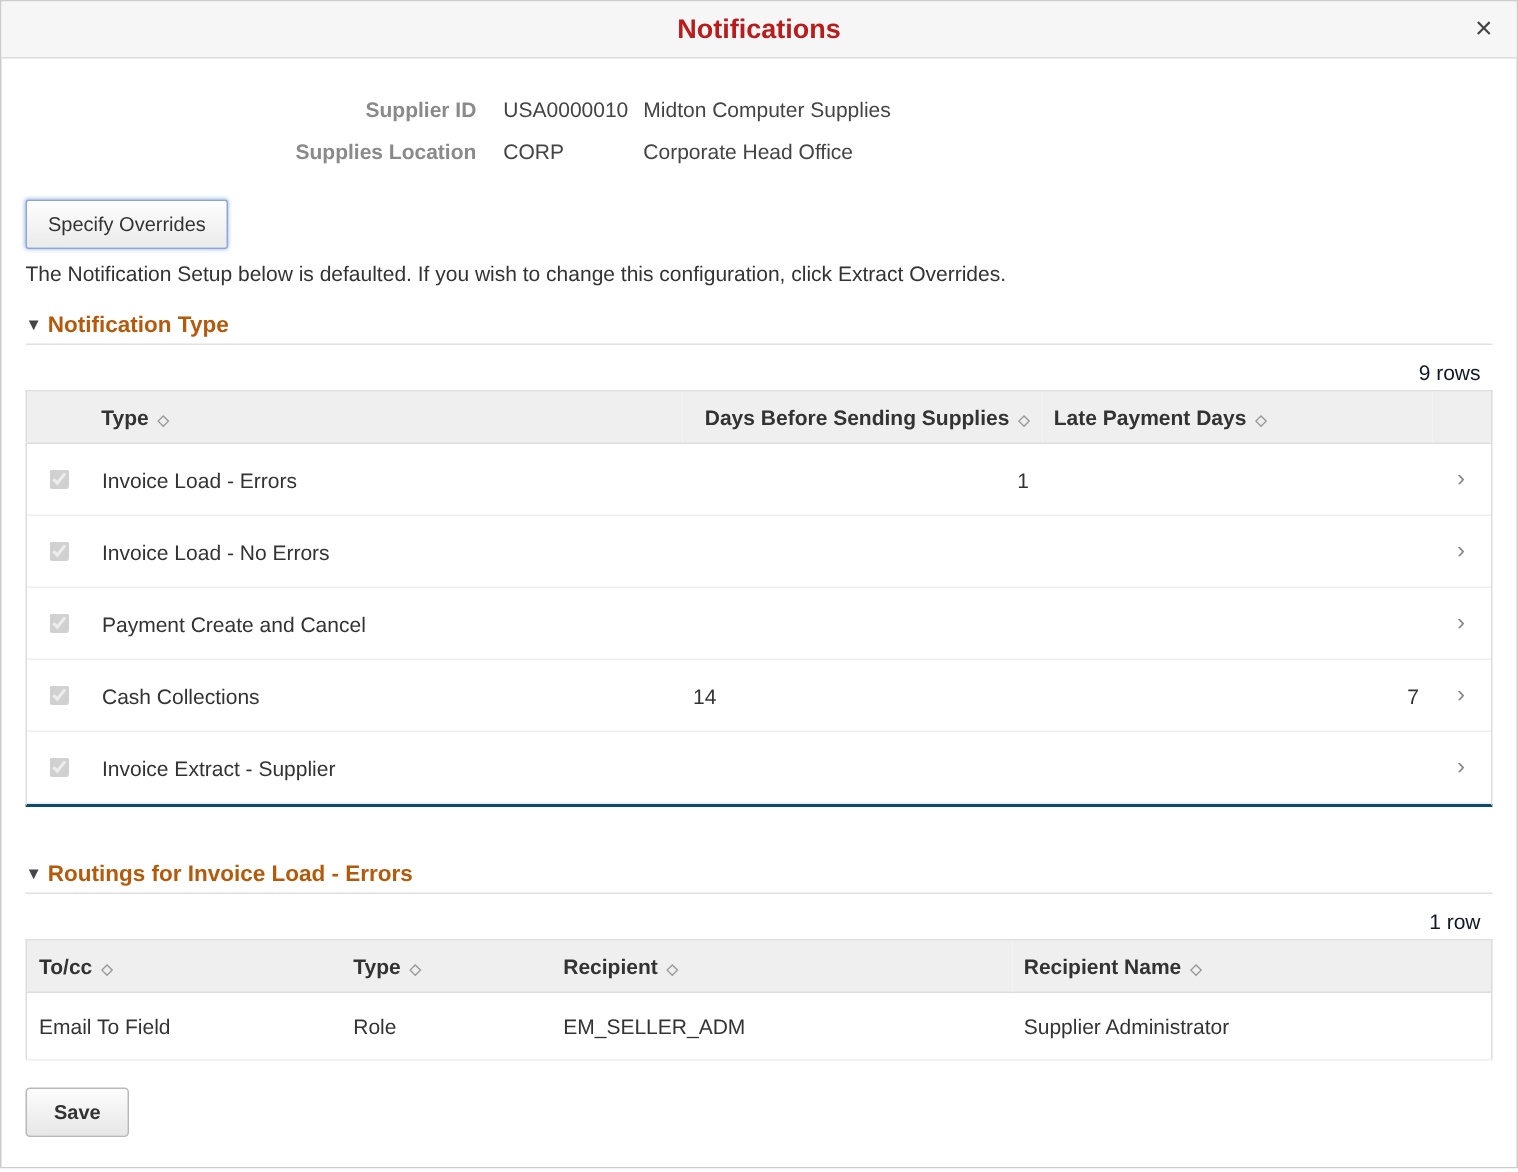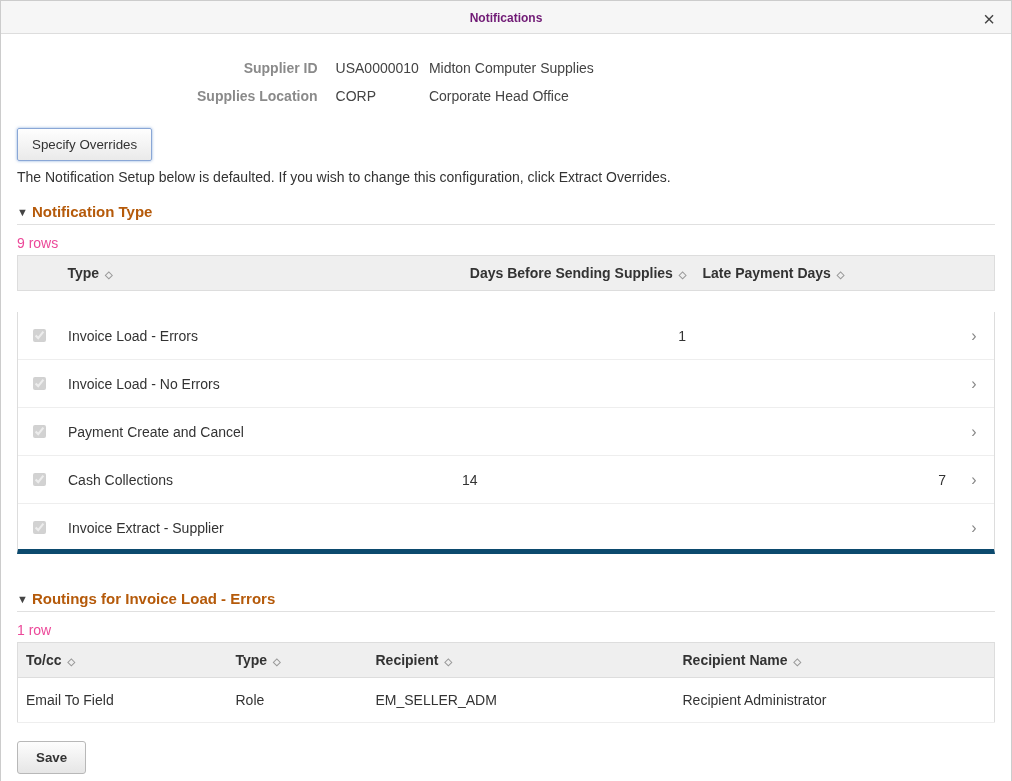--- a/index.html
+++ b/index.html
@@ -16,22 +16,22 @@
     width: 1012px;
   }
   .modal-header {
     background: #f6f6f6;
     border-bottom: 1px solid #ddd;
     padding: 8px 12px;
     position: relative;
     text-align: center;
   }
   .modal-title {
-    color: #701a75;
-    font-size: 12px;
+    color: #b91c1c;
+    font-size: 18px;
     font-weight: bold;
   }
   .close-btn {
     position: absolute;
     right: 10px;
     top: 6px;
     font-size: 20px;
     color: #444;
     cursor: pointer;
     background: none;
@@ -88,21 +88,22 @@
   .section-header .tri {
     color: #444;
     font-size: 11px;
   }
   .section-header .title {
     color: #b55a0a;
     font-weight: bold;
     font-size: 15px;
   }
   .rowcount {
-    color: #ec4899;
+    text-align: right;
+    color: #0f172a;
     padding: 10px 8px 4px 0;
   }
   table.grid {
     width: 100%;
     border-collapse: collapse;
     border: 1px solid #ddd;
     table-layout: fixed;
   }
   table.grid th {
     background: #efefef;
@@ -130,22 +131,21 @@
   }
   .chevron {
     color: #888;
     font-size: 16px;
   }
   .scroll-wrap {
     max-height: 242px;
     overflow-y: auto;
     border-left: 1px solid #ddd;
     border-right: 1px solid #ddd;
-    border-bottom: 5px solid #0c4a6e;
-    margin-top: 21px;
+    border-bottom: 2px solid #0c4a6e;
   }
   .scroll-wrap table.no-outer { border: none; }
   .save-btn {
     background: linear-gradient(#fdfdfd, #e6e6e6);
     border: 1px solid #b8b8b8;
     padding: 8px 18px;
     font-weight: bold;
     color: #333;
     border-radius: 3px;
     cursor: pointer;
@@ -300,21 +300,21 @@
             <span>Recipient Name</span>
             <span class="sort-arrows">◇</span>
           </th>
         </tr>
       </thead>
       <tbody id="routing-rows">
           <tr>
             <td>Email To Field</td>
             <td>Role</td>
             <td>EM_SELLER_ADM</td>
-            <td>Recipient Administrator</td>
+            <td>Supplier Administrator</td>
           </tr>
         </tbody>
     </table>
 
     <button class="save-btn">Save</button>
 
   </div>
 </div>
 
 </body></html>

